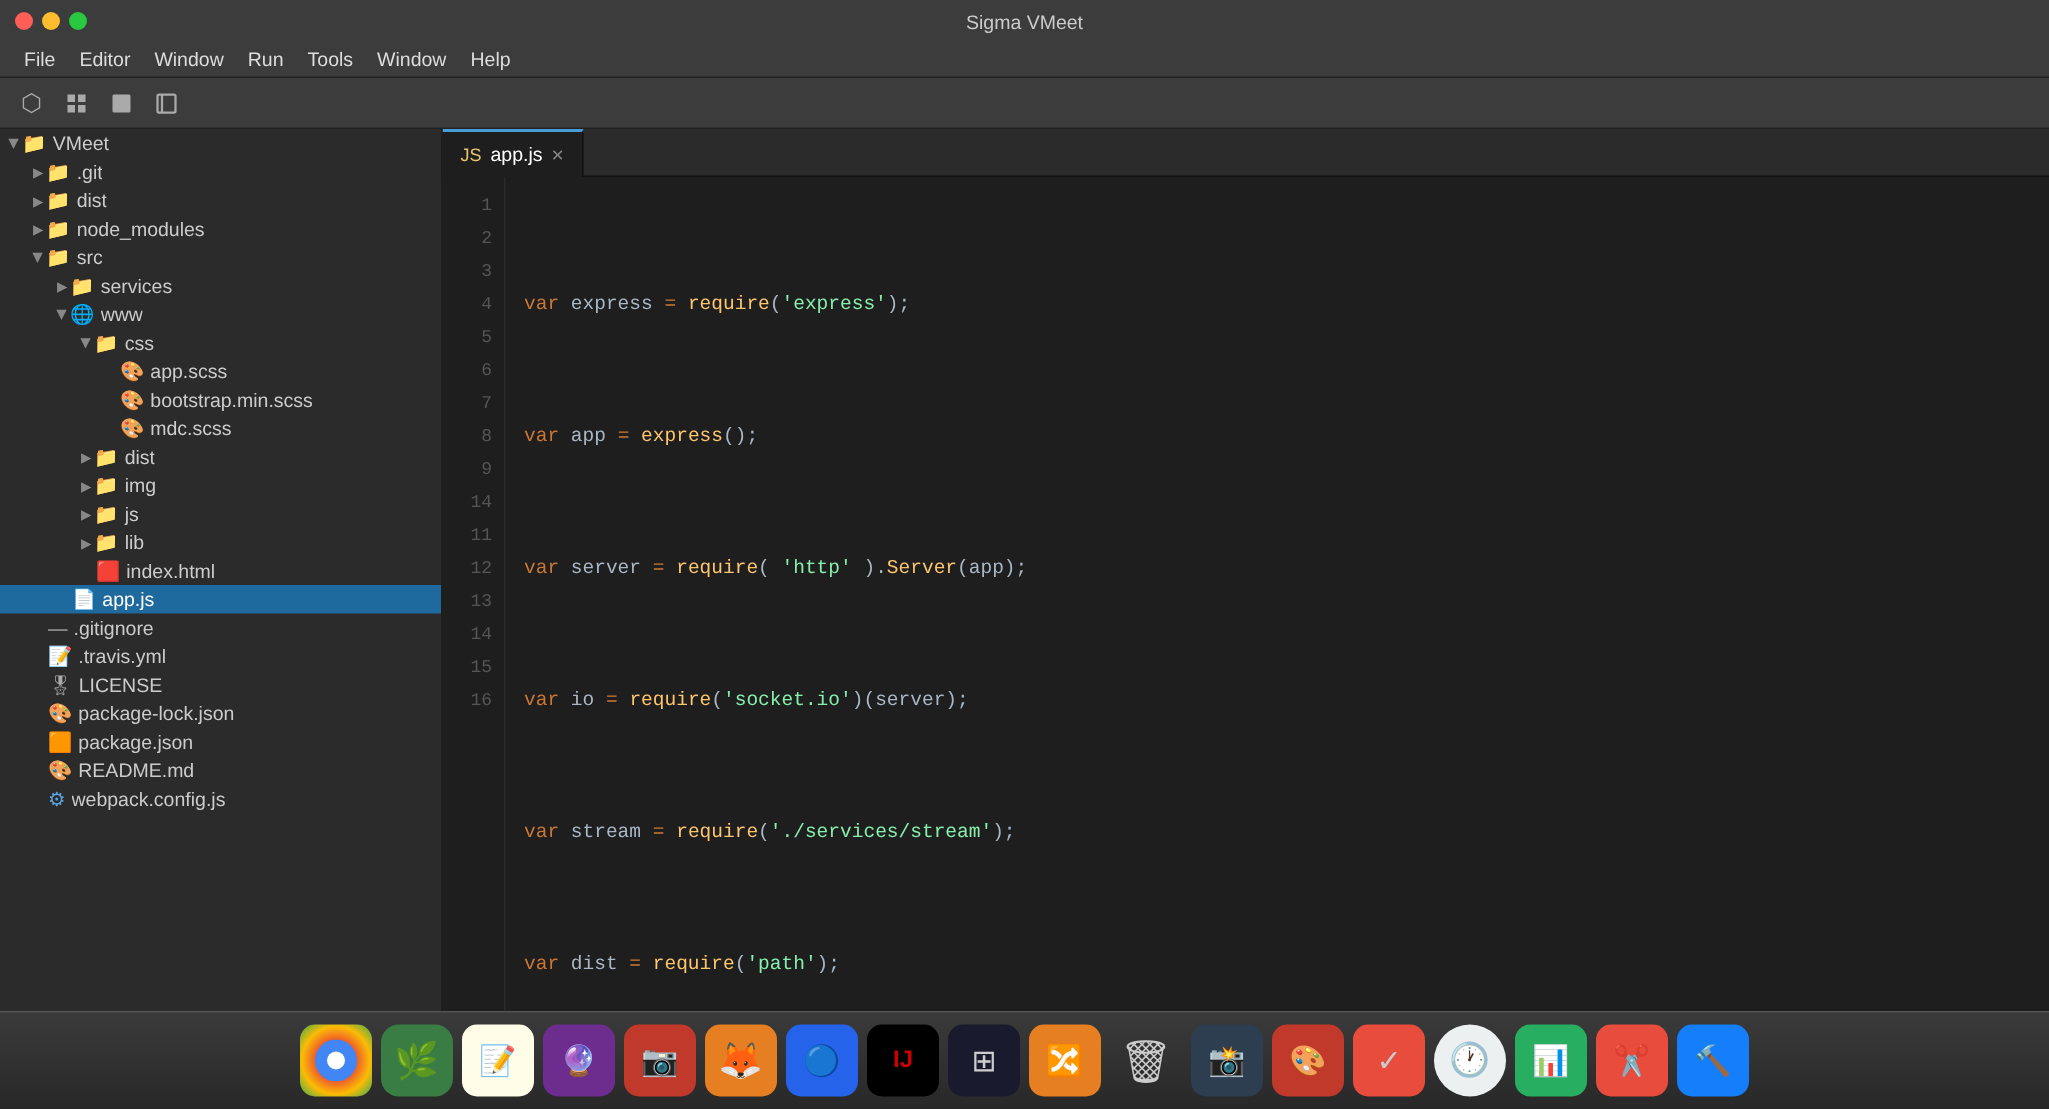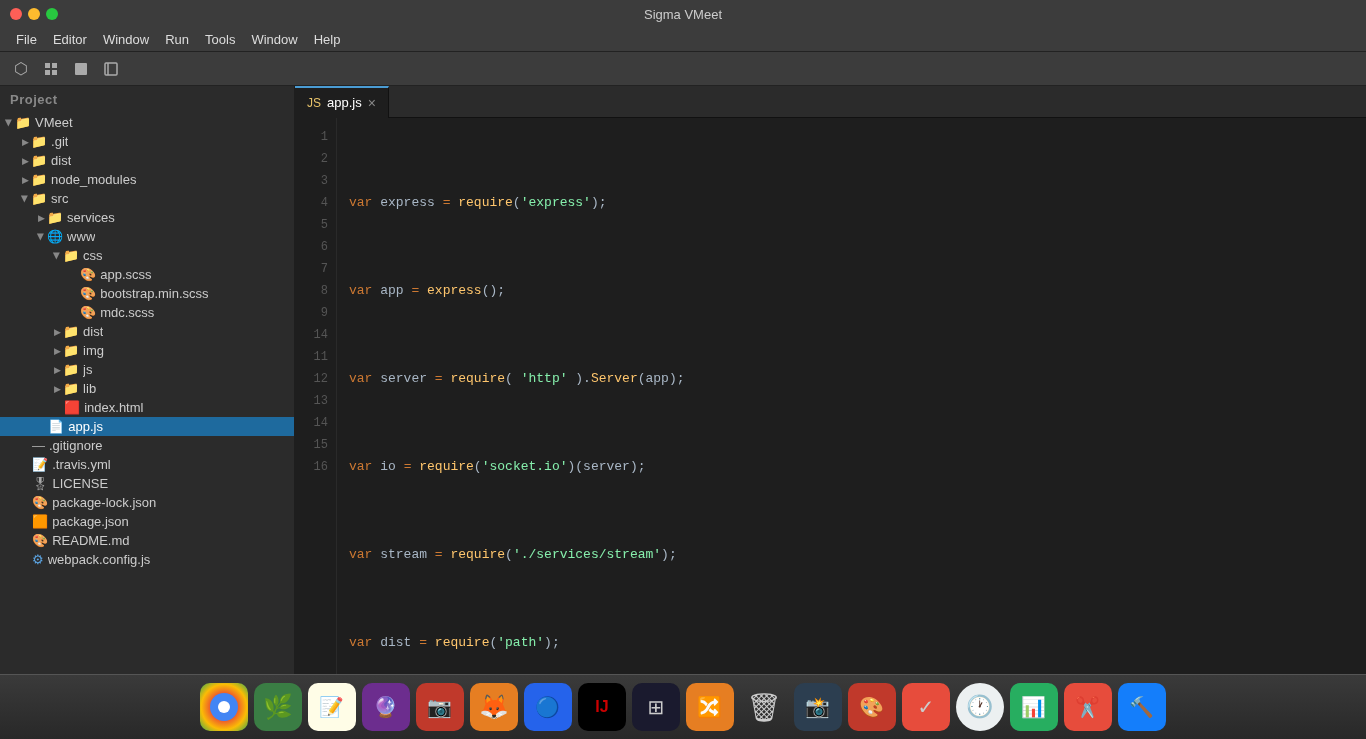--- a/index.html
+++ b/index.html
@@ -272,21 +272,20 @@
     <svg width="14" height="14" viewBox="0 0 14 14" fill="none" stroke="#aaa" stroke-width="1.5">
         <rect x="1" y="1" width="12" height="12" rx="1"></rect>
         <line x1="4" y1="1" x2="4" y2="13"></line>
       </svg>
   </div>
 </div>
 
 <div class="main">
 
   <div class="sidebar">
-    <div class="sidebar-header">Project</div>
 
     <div class="tree-item" style="padding-left: 6px;">
       <span class="chevron open">▶</span>
       <span class="icon" style="color:#6fb3e0; margin-right:4px;">📁</span>
       <span class="label">VMeet</span>
     </div>
 
     <div class="tree-item" style="padding-left: 22px;">
       <span class="chevron">▶</span>
       <span class="icon" style="color:#f05033; margin-right:4px;">📁</span>

